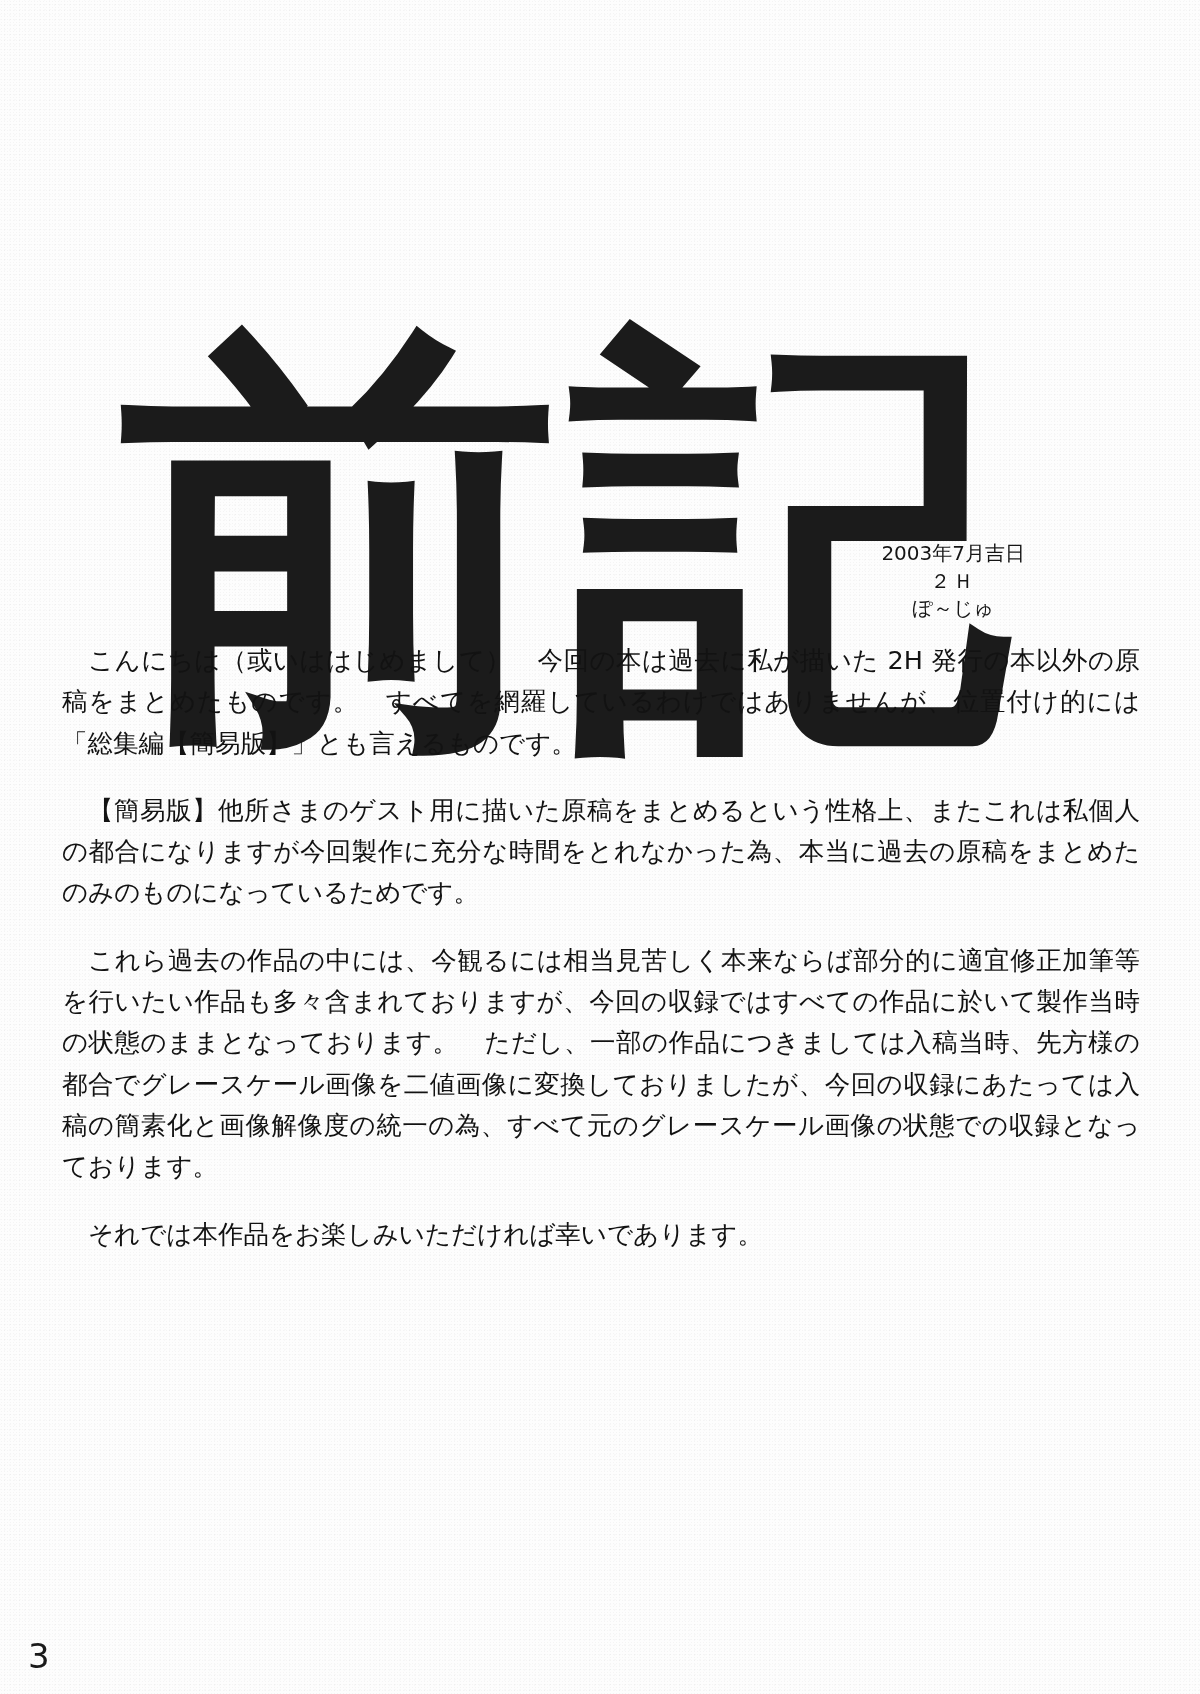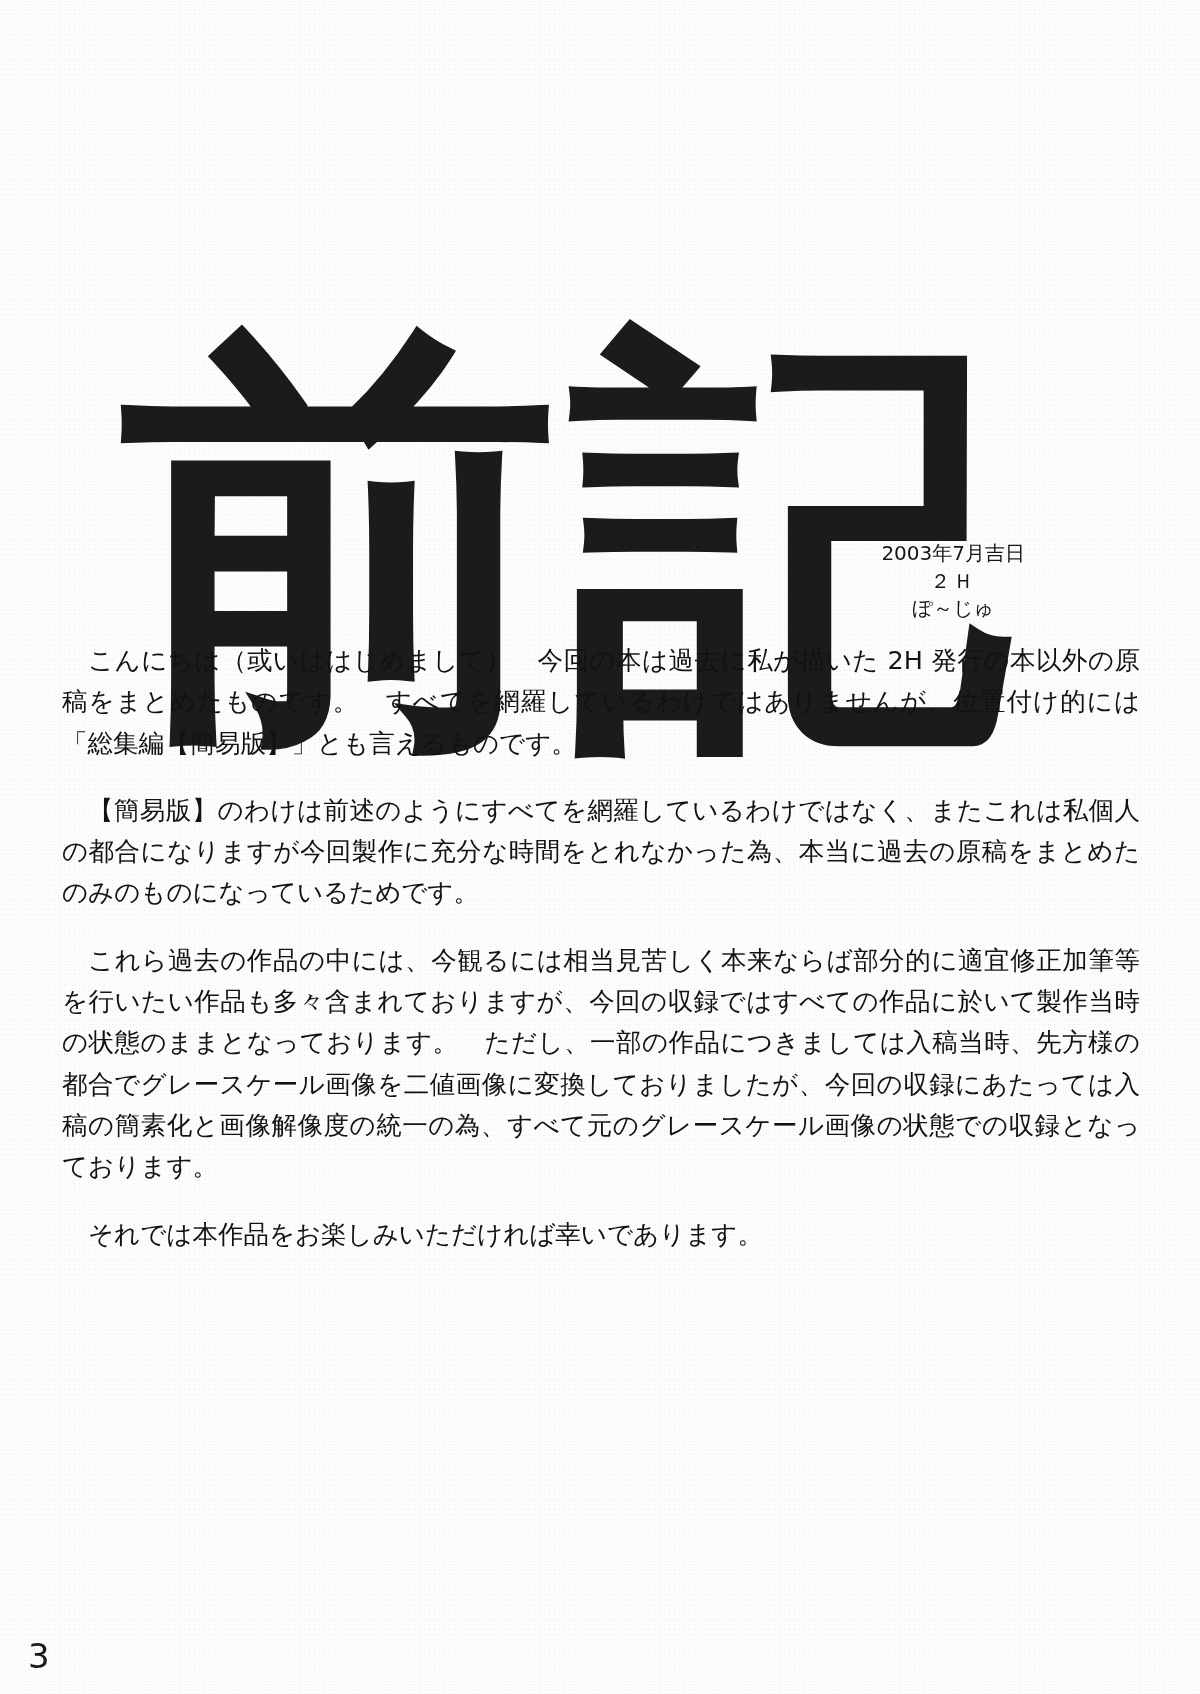--- a/index.html
+++ b/index.html
@@ -92,20 +92,20 @@
   <h1 class="title">前記</h1>
 
   <div class="colophon">
     <div class="line1">2003年7月吉日</div>
     <div class="line2">２Ｈ</div>
     <div class="line3">ぽ～じゅ</div>
   </div>
 
   <div class="body-text">
     <p>こんにちは（或いははじめまして）　今回の本は過去に私が描いた 2H 発行の本以外の原稿をまとめたものです。　すべてを網羅しているわけではありませんが、位置付け的には「総集編【簡易版】」とも言えるものです。</p>
-    <p>【簡易版】のわけは前述のようにすべてを網羅しているわけではなく、またこれは私個人の都合になりますが今回製作に充分な時間をとれなかった為、本当に過去の原稿をまとめたのみのものになっているためです。</p>
+    <p>【簡易版】他所さまのゲスト用に描いた原稿をまとめるという性格上、またこれは私個人の都合になりますが今回製作に充分な時間をとれなかった為、本当に過去の原稿をまとめたのみのものになっているためです。</p>
     <p>これら過去の作品の中には、今観るには相当見苦しく本来ならば部分的に適宜修正加筆等を行いたい作品も多々含まれておりますが、今回の収録ではすべての作品に於いて製作当時の状態のままとなっております。　ただし、一部の作品につきましては入稿当時、先方様の都合でグレースケール画像を二値画像に変換しておりましたが、今回の収録にあたっては入稿の簡素化と画像解像度の統一の為、すべて元のグレースケール画像の状態での収録となっております。</p>
     <p>それでは本作品をお楽しみいただければ幸いであります。</p>
   </div>
 
   <div class="page-number">3</div>
 
 </div>
 
 </body></html>

